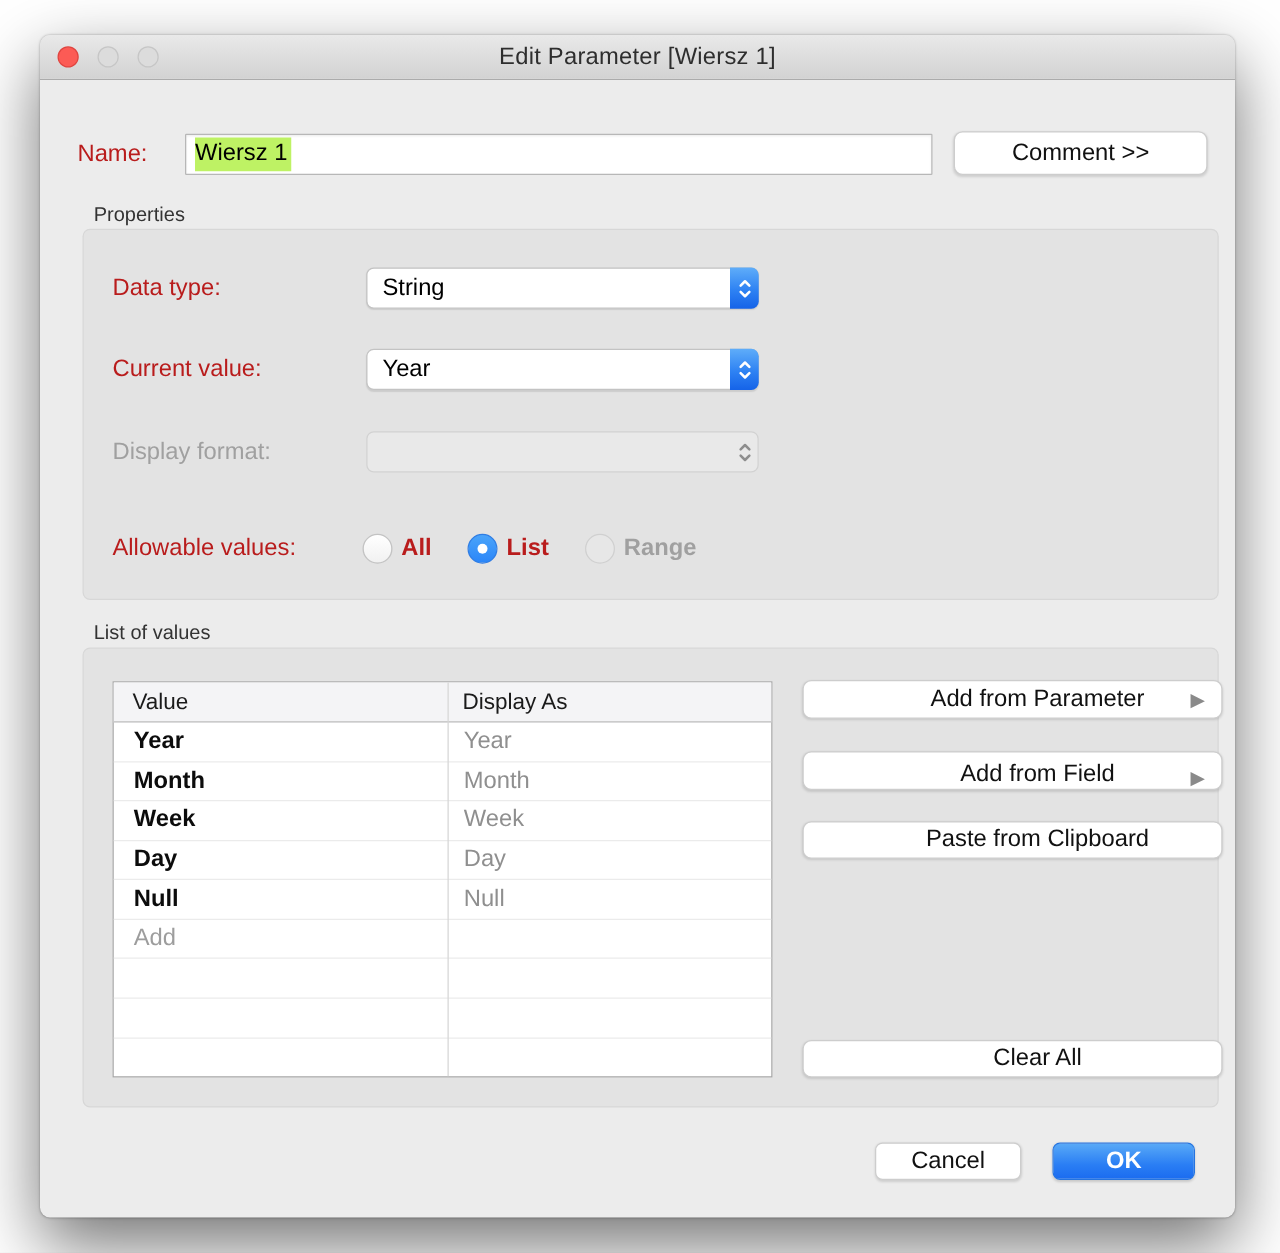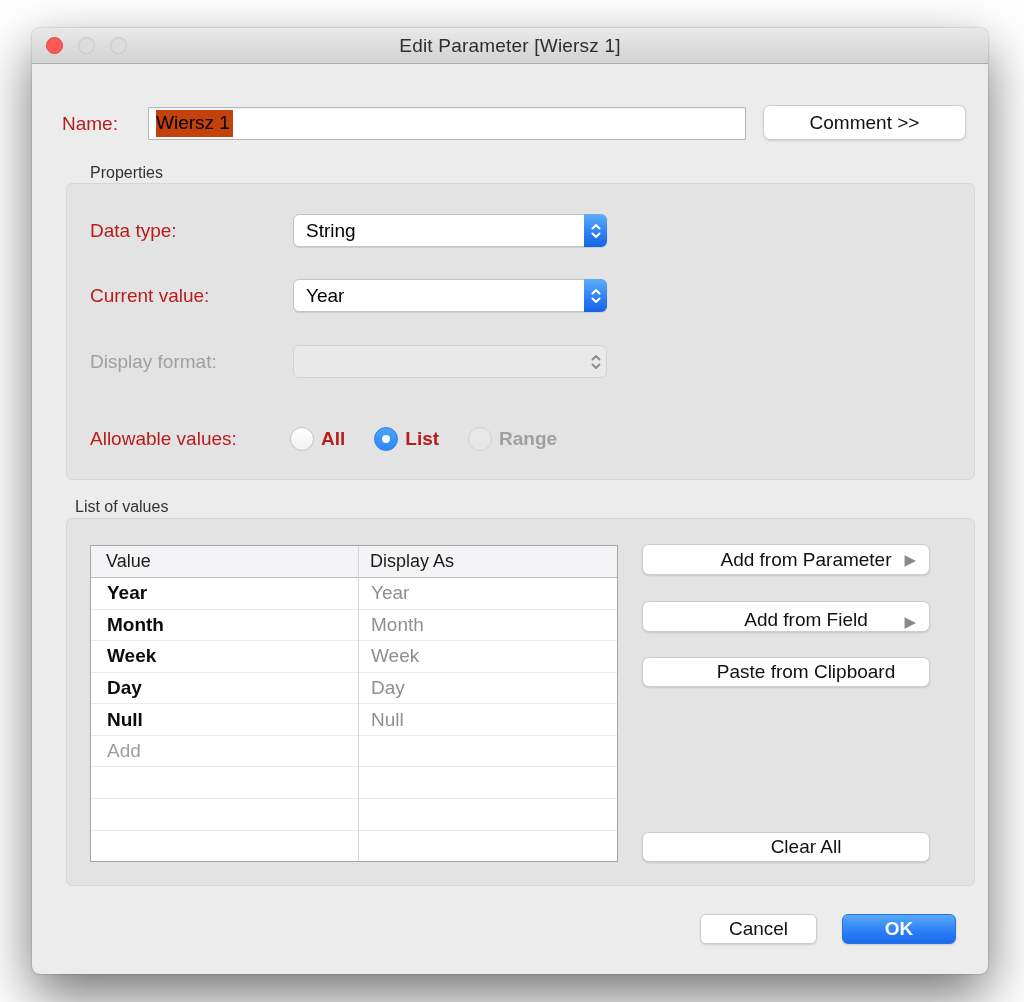--- a/index.html
+++ b/index.html
@@ -26,34 +26,34 @@
   .lbl { font-size:19px; font-weight:500; color:#b91c1c; }
   .lbl.dis { color:#a0a0a0; }
   .section-lbl { position:absolute; font-size:16px; color:#333; }
 
   .name-row-label { position:absolute; left:30px; top:79px; height:33px;
     display:flex; align-items:center; }
   .textfield { position:absolute; left:116px; top:79px; width:598px; height:33px;
     background:#fff; border:1px solid #b7b7b7; border-radius:1px;
     box-shadow:inset 0 1px 2px rgba(0,0,0,.07);
     display:flex; align-items:center; padding-left:7px; font-size:19px; color:#000; }
-  .sel { background:#c2410c; padding:2px 3px 3px 0; }
+  .sel { background:#bef264; padding:2px 3px 3px 0; }
 
   .push-btn { background:#fff; border:1px solid #cdcdcd; border-radius:7px;
     box-shadow:0 1px 2px rgba(0,0,0,.13);
     display:flex; align-items:center; justify-content:center;
     font-size:19px; font-weight:500; color:#111; cursor:default; }
   .comment-btn { position:absolute; left:731px; top:77px; width:203px; height:35px; }
 
   
   .panel { position:absolute; left:34px; width:909px;
     background:#e3e3e3; border:1px solid #d7d7d7; border-radius:6px; }
   .panel.props { top:155px; height:297px; }
   .panel.lov   { top:490px; height:368px; }
-  .props-label { left:43px; top:136px;margin-left:15px; }
+  .props-label { left:43px; top:136px; }
   .lov-label   { left:43px; top:470px; }
 
   
   .field-row-label { position:absolute; left:58px; height:33px; display:flex; align-items:center; }
   .dropdown { position:absolute; left:261px; width:314px; height:33px;
     background:#fff; border:1px solid #c3c3c3; border-radius:6px;
     box-shadow:0 1px 1px rgba(0,0,0,.10);
     display:flex; align-items:center; padding-left:12px;
     font-size:19px; color:#000; }
   .stepper { position:absolute; right:-1px; top:-1px; width:23px; height:33px;
@@ -85,21 +85,21 @@
   .th.c1 { padding-left:15px; width:267px; }
   .th.c2 { padding-left:12px; }
   .trow { flex:1; display:flex; align-items:center; border-bottom:1px solid #ebebeb;
     font-size:19px; }
   .trow:last-child { border-bottom:none; }
   .td1 { padding-left:16px; width:267px; font-weight:600; color:#0c0c0c; }
   .td2 { padding-left:13px; color:#8f8f8f; }
   .td1.addlbl { font-weight:400; color:#9d9d9d; }
 
   
-  .side-btn { position:absolute; left:610px; width:288px; height:31px;padding-left:40px; }
+  .side-btn { position:absolute; left:610px; width:336px; height:31px;padding-left:40px; }
   .side-btn .arrow { position:absolute; right:13px; font-size:15px; color:#8a8a8a; }
   .b1 { top:516px; } .b2 { top:573px;align-items:flex-end; } .b3 { top:629px; height:30px; }
   .bclear { top:804px; height:30px; }
 
   
   .cancel-btn { position:absolute; left:668px; top:886px; width:117px; height:30px;
     border-radius:6px; }
   .ok-btn { position:absolute; left:810px; top:886px; width:114px; height:30px;
     background:linear-gradient(#58a9f7,#2a7ef4 60%,#1b6cf0);
     border:1px solid #2574e0; border-radius:6px;

